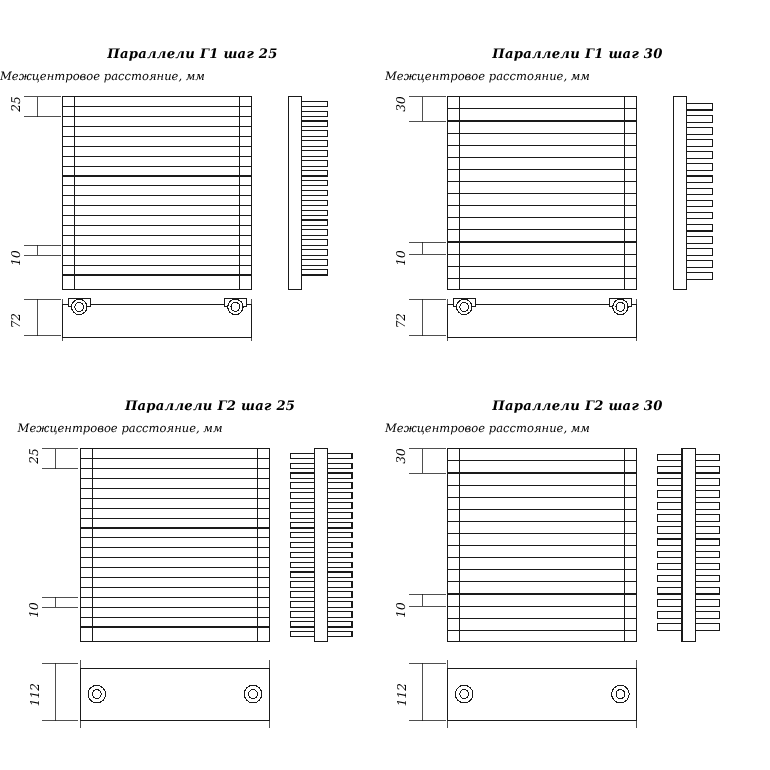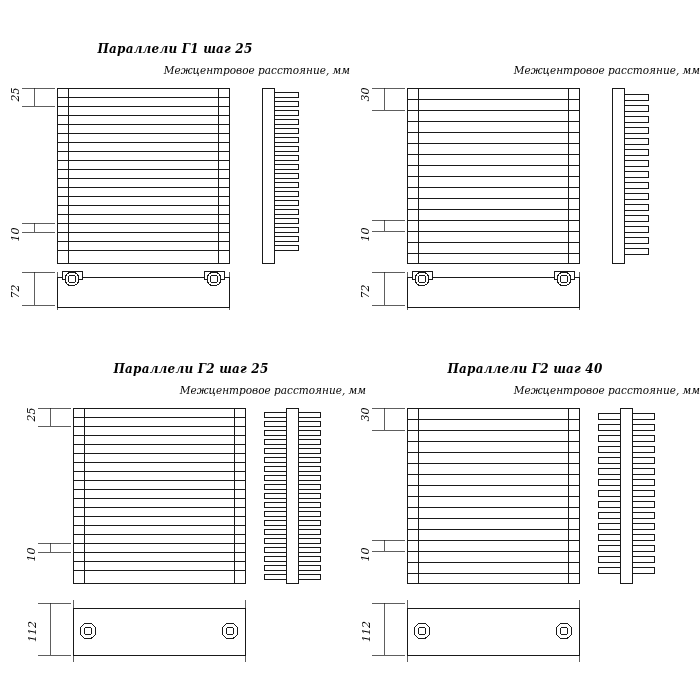--- a/index.html
+++ b/index.html
@@ -42,21 +42,21 @@
     letter-spacing: 0.2px;
     white-space: nowrap;
   }
   .panel.p3 .title, .panel.p4 .title { top: 12px; }
 
   .subtitle {
     position: absolute;
     top: 64px;
     left: 0;
     width: 350px;
-    text-align: right;
+    text-align: left;
     font-family: "DejaVu Serif", serif;
     font-style: italic;
     font-size: 10.5px;
     white-space: nowrap;
   }
   .panel.p3 .subtitle, .panel.p4 .subtitle { top: 34px; }
 
   
   .vlabel {
     position: absolute;
@@ -165,20 +165,21 @@
         <rect class="fill-w" x="274" y="209" width="24" height="5"></rect>
         <rect class="fill-w" x="274" y="218" width="24" height="5"></rect>
         <rect class="fill-w" x="274" y="227" width="24" height="5"></rect>
         <rect class="fill-w" x="274" y="236" width="24" height="5"></rect>
         <rect class="fill-w" x="274" y="245" width="24" height="5"></rect>
       </g>
     </svg>
   </div>
 
   <div class="panel p2">
+    <div class="title">Параллели Г1 шаг 30</div>
     <div class="subtitle">Межцентровое расстояние, мм</div>
 
     <div class="vlabel" style="left:2px; top:88px; width:26px; text-align:center;">30</div>
     <div class="vlabel" style="left:2px; top:228px; width:26px; text-align:center;">10</div>
     <div class="vlabel" style="left:0px; top:285px; width:30px; text-align:center;">72</div>
 
     <svg width="350" height="350">
       <rect class="ln fill-w" x="57" y="88" width="172" height="175"></rect>
       <line class="ln" x1="68" y1="88" x2="68" y2="263"></line>
       <line class="ln" x1="218" y1="88" x2="218" y2="263"></line>
@@ -332,21 +333,21 @@
         <rect class="fill-w" x="282" y="206" width="22" height="5"></rect>
         <rect class="fill-w" x="248" y="215" width="22" height="5"></rect>
         <rect class="fill-w" x="282" y="215" width="22" height="5"></rect>
         <rect class="fill-w" x="248" y="224" width="22" height="5"></rect>
         <rect class="fill-w" x="282" y="224" width="22" height="5"></rect>
       </g>
     </svg>
   </div>
 
   <div class="panel p4">
-    <div class="title">Параллели Г2 шаг 40</div>
+    <div class="title">Параллели Г2 шаг 30</div>
     <div class="subtitle">Межцентровое расстояние, мм</div>
 
     <div class="vlabel" style="left:2px; top:58px; width:26px; text-align:center;">30</div>
     <div class="vlabel" style="left:2px; top:198px; width:26px; text-align:center;">10</div>
     <div class="vlabel" style="left:-2px; top:275px; width:36px; text-align:center;">112</div>
 
     <svg width="350" height="350">
       <rect class="ln fill-w" x="57" y="58" width="172" height="175"></rect>
       <line class="ln" x1="68" y1="58" x2="68" y2="233"></line>
       <line class="ln" x1="218" y1="58" x2="218" y2="233"></line>

